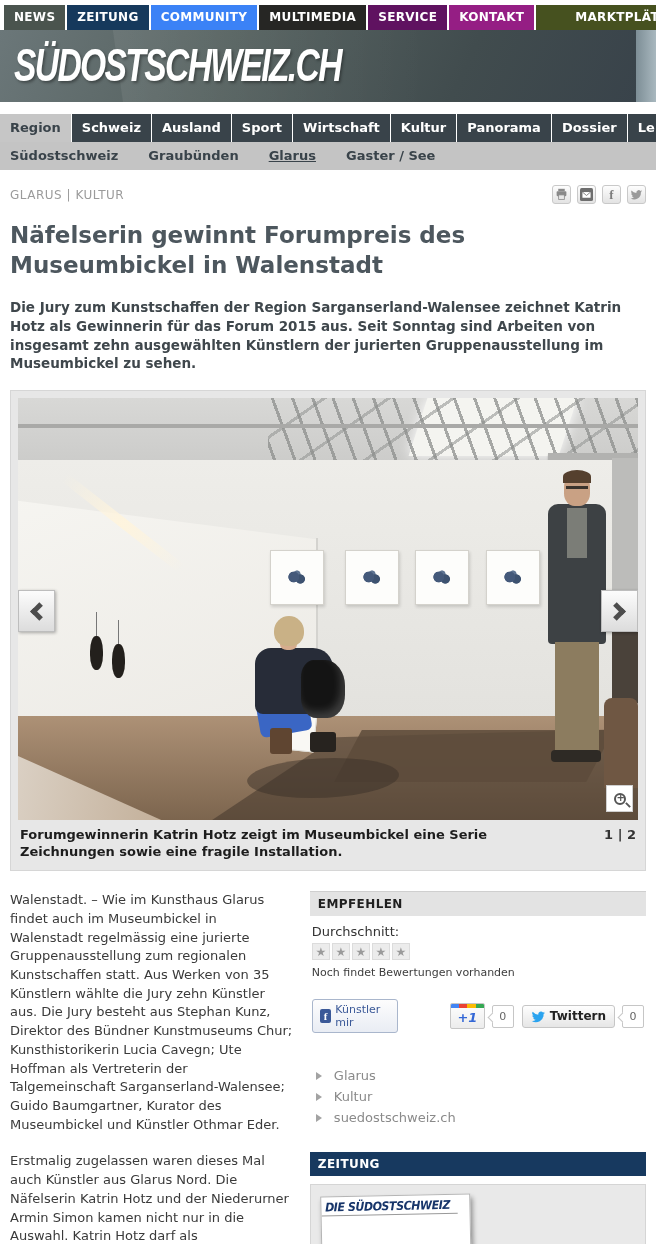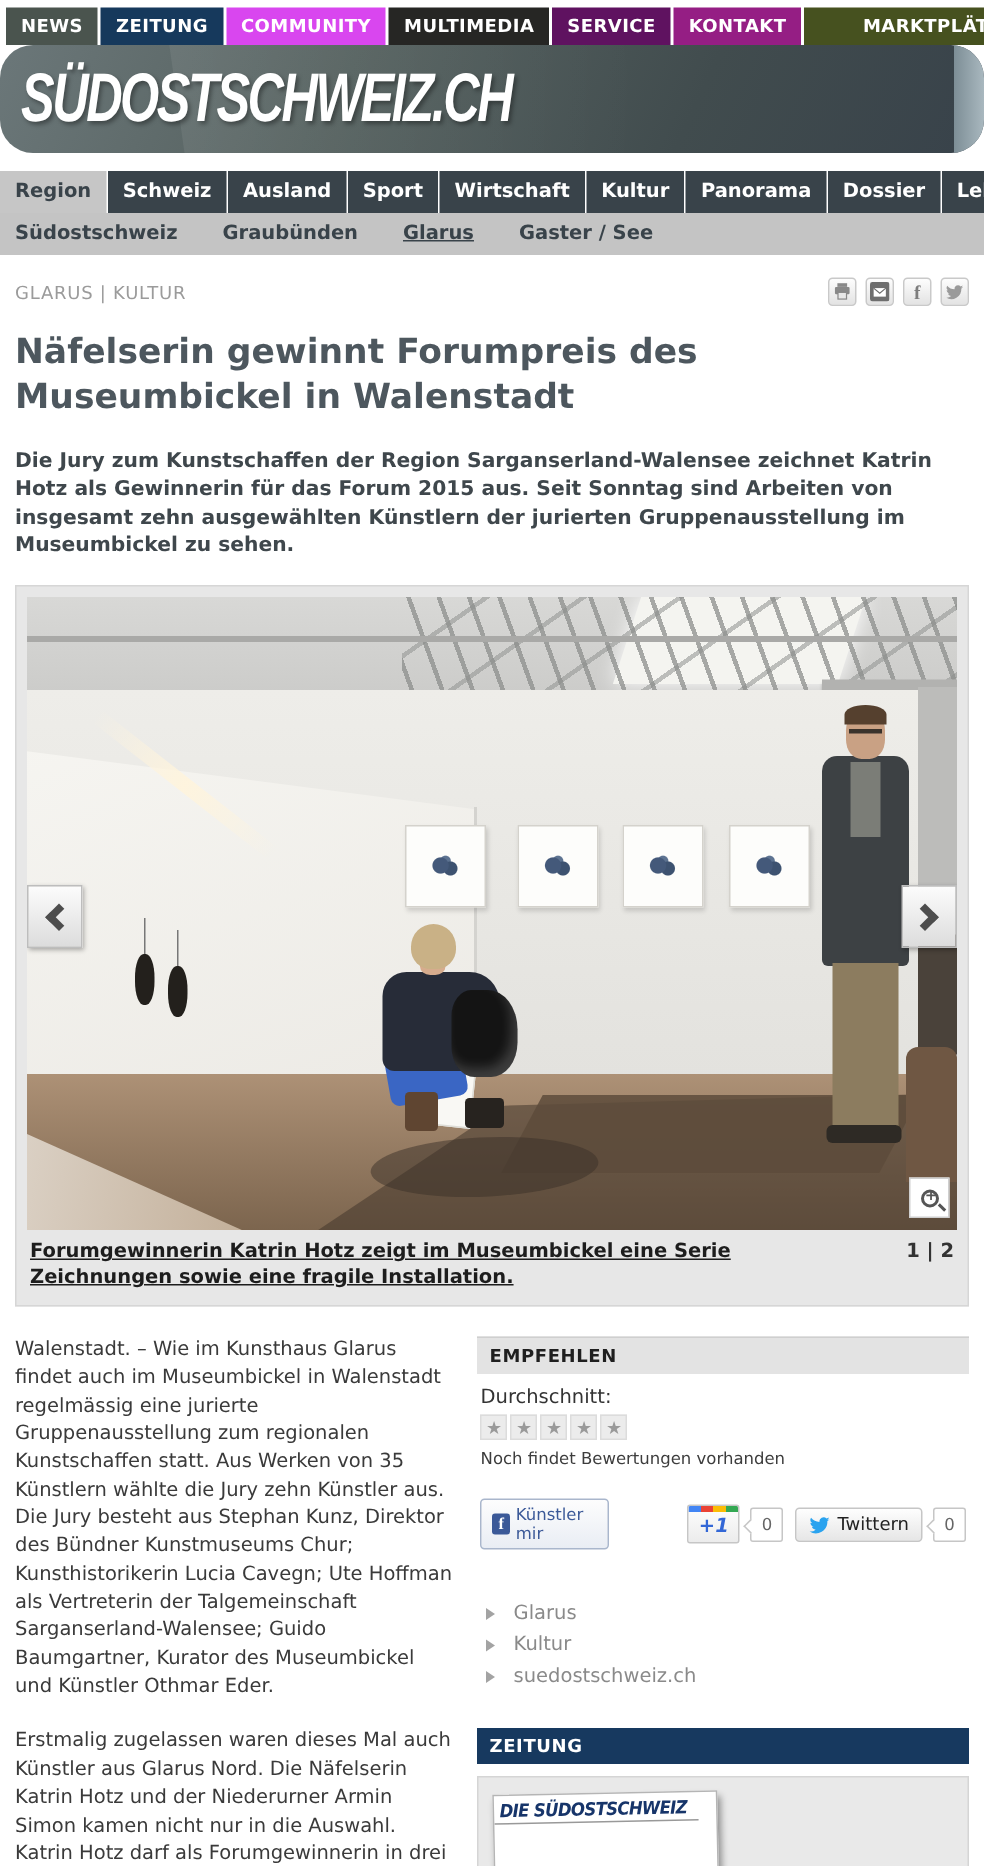--- a/index.html
+++ b/index.html
@@ -4,21 +4,21 @@
 <style>
   * { box-sizing: border-box; margin:0; padding:0; }
   body { background:#fff; font-family:"DejaVu Sans", sans-serif; }
   .page { width:656px; height:1244px; margin:0; position:relative; background:#fff; overflow:hidden; }
 
   
   .topbar { display:flex; gap:2px; padding:5px 0 0 4px; background:#fff; }
   .toptab { color:#fff; font-size:12px; font-weight:bold; letter-spacing:.3px; padding:5px 10px 6px; cursor:pointer; white-space:nowrap; }
 
   
-  .logo-band { height:72px; background:linear-gradient(115deg,#6b7779 0%,#55615f 35%,#414c4e 70%,#38424a 100%); position:relative; overflow:hidden;border-radius:22px; }
+  .logo-band { height:72px; background:linear-gradient(115deg,#6b7779 0%,#55615f 35%,#414c4e 70%,#38424a 100%); position:relative; overflow:hidden; }
   .logo-band .sheen { position:absolute; left:120px; top:-30px; width:300px; height:140px; background:linear-gradient(100deg,rgba(255,255,255,.07),rgba(255,255,255,0)); transform:rotate(-8deg); }
   .logo-strip { position:absolute; right:0; top:0; width:20px; height:100%; background:linear-gradient(to right,#7d8e96,#a9b8bf); }
   .logo-text { position:absolute; left:14px; top:12px; color:#fff; font-family:"Liberation Sans", sans-serif; font-weight:bold; font-style:italic; font-size:41px; letter-spacing:-2px; transform:scaleX(.82) scaleY(1.12); transform-origin:left center; text-shadow:2px 2px 3px rgba(0,0,0,.35); }
 
   
   .mainnav { display:flex; gap:1px; margin-top:12px; background:#fff; }
   .mainnav .tab { background:#39434a; color:#fff; font-size:13px; font-weight:bold; padding:6px 10px 7px; cursor:pointer; white-space:nowrap; }
   .mainnav .tab.active { background:#c6c6c6; color:#39434a; }
   .mainnav .filler { flex:1; background:#39434a; }
   .subnav { background:#c4c4c4; display:flex; gap:30px; padding:6px 0 7px 10px; }
@@ -86,21 +86,21 @@
   .nav-arrow.next { right:0; }
   .chev { width:13px; height:13px; border-top:5px solid #4d4d4d; border-left:5px solid #4d4d4d; }
   .chev.left { transform:rotate(-45deg) translate(2px,2px); }
   .chev.right { transform:rotate(135deg) translate(2px,2px); }
   .zoom-btn { position:absolute; right:5px; bottom:8px; width:27px; height:27px; background:#fff; border:1px solid #cfcfcf; display:flex; align-items:center; justify-content:center; cursor:pointer; }
   .mag { position:relative; width:12px; height:12px; border:2px solid #555; border-radius:50%; }
   .mag::after { content:""; position:absolute; left:9px; top:9px; width:6px; height:2px; background:#555; transform:rotate(45deg); }
   .mag::before { content:"+"; position:absolute; left:1px; top:-3px; color:#555; font-size:10px; font-weight:bold; }
 
   .caption-row { display:flex; justify-content:space-between; padding:7px 2px 2px; }
-  .caption-main { width:540px; color:#1d1d1d; font-size:13px; font-weight:bold; line-height:1.3;text-decoration:underline; }
+  .caption-main { width:540px; color:#1d1d1d; font-size:13px; font-weight:bold; line-height:1.3; }
   .caption-credit { color:#4a4a4a; font-size:12px; font-weight:normal; margin-top:2px; }
   .counter { color:#333; font-size:13px; font-weight:bold; white-space:nowrap; }
 
   
   .columns { display:flex; margin:20px 10px 0; gap:16px; }
   .colL { width:324px; }
   .colR { flex:1; }
   .body-para { color:#3a3a3a; font-size:13px; line-height:1.44; margin-bottom:18px; }
 
   
@@ -113,41 +113,41 @@
   .social-row { display:flex; align-items:center; margin:20px 2px 0; }
   .btn-like { display:flex; align-items:center; gap:4px; border:1px solid #a9b6cc; border-radius:3px; background:linear-gradient(#fdfdfd,#e9edf4); padding:3px 7px; cursor:pointer; }
   .fsq { width:14px; height:14px; background:#3b5998; color:#fff; font-weight:bold; font-size:11px; text-align:center; line-height:14px; border-radius:2px; font-family:"Liberation Serif", serif; }
   .btn-like span.lbl { color:#3b5998; font-size:11px; }
   .btn-plus { margin-left:52px; width:42px; border:1px solid #c6c6c6; border-radius:2px; background:linear-gradient(#fefefe,#ececec); cursor:pointer; overflow:hidden; }
   .plus-stripe { height:4px; background:linear-gradient(to right,#4285f4 0 25%,#ea4335 25% 50%,#fbbc05 50% 75%,#34a853 75% 100%); }
   .plus-label { color:#3367d6; font-size:13px; font-weight:bold; font-style:italic; text-align:center; padding:2px 0 3px; }
   .count-bubble { position:relative; margin-left:7px; min-width:22px; border:1px solid #c6c6c6; border-radius:2px; background:#fff; color:#666; font-size:11px; text-align:center; padding:4px 4px; }
   .count-bubble::before { content:""; position:absolute; left:-4px; top:8px; width:6px; height:6px; background:#fff; border-left:1px solid #c6c6c6; border-bottom:1px solid #c6c6c6; transform:rotate(45deg); }
   .btn-tweet { display:flex; align-items:center; gap:4px; margin-left:8px; border:1px solid #c6c6c6; border-radius:3px; background:linear-gradient(#fefefe,#e6e6e6); padding:3px 8px; cursor:pointer; }
-  .btn-tweet span.lbl { color:#222; font-size:12px; font-weight:normal; }
+  .btn-tweet span.lbl { color:#222; font-size:12px; font-weight:bold; }
   .tags-box { margin-top:24px; }
   .tag-list { padding:8px 2px 0 6px; }
   .tag-item { display:flex; align-items:center; gap:12px; padding:3px 0; cursor:pointer; }
   .tri { width:0; height:0; border-left:6px solid #a3a3a3; border-top:4px solid transparent; border-bottom:4px solid transparent; }
   .tag-label { color:#8a8a8a; font-size:13px; }
   .zeitung-box { margin-top:24px; }
   .promo { margin-top:8px; background:#e9e9e9; border:1px solid #d5d5d5; padding:10px; display:flex; gap:14px; align-items:flex-start; }
   .paper { position:relative; width:150px; height:80px; background:#fff; border:1px solid #b5b5b5; transform:rotate(-1.2deg); box-shadow:2px 4px 5px rgba(0,0,0,.4); overflow:hidden; flex:none; }
   .paper-masthead { color:#17356a; font-weight:bold; font-style:italic; font-size:12px; letter-spacing:-.5px; padding:3px 4px 1px; white-space:nowrap; transform:scaleX(.92); transform-origin:left; border-bottom:1px solid #999; }
   .promo-text { color:#333; font-size:13px; line-height:1.45; padding-top:6px; }
 </style>
 </head>
 <body>
 
 <div class="page">
 
   <div class="topbar">
     <div class="toptab" style="background: rgb(74, 84, 78);">NEWS</div>
     <div class="toptab" style="background: rgb(22, 57, 92);">ZEITUNG</div>
-    <div class="toptab" style="background: #d946ef;">COMMUNITY</div>
+    <div class="toptab" style="background: #3b82f6;">COMMUNITY</div>
     <div class="toptab" style="background: rgb(38, 38, 36);">MULTIMEDIA</div>
     <div class="toptab" style="background: rgb(95, 18, 96);">SERVICE</div>
     <div class="toptab" style="background: rgb(149, 30, 132);">KONTAKT</div>
     <div class="toptab" style="background: rgb(70, 81, 31); padding-left: 39px;">MARKTPLÄTZE</div>
   </div>
 
   <div class="logo-band">
     <div class="sheen"></div>
     <div class="logo-text">SÜDOSTSCHWEIZ.CH</div>
     <div class="logo-strip"></div>

